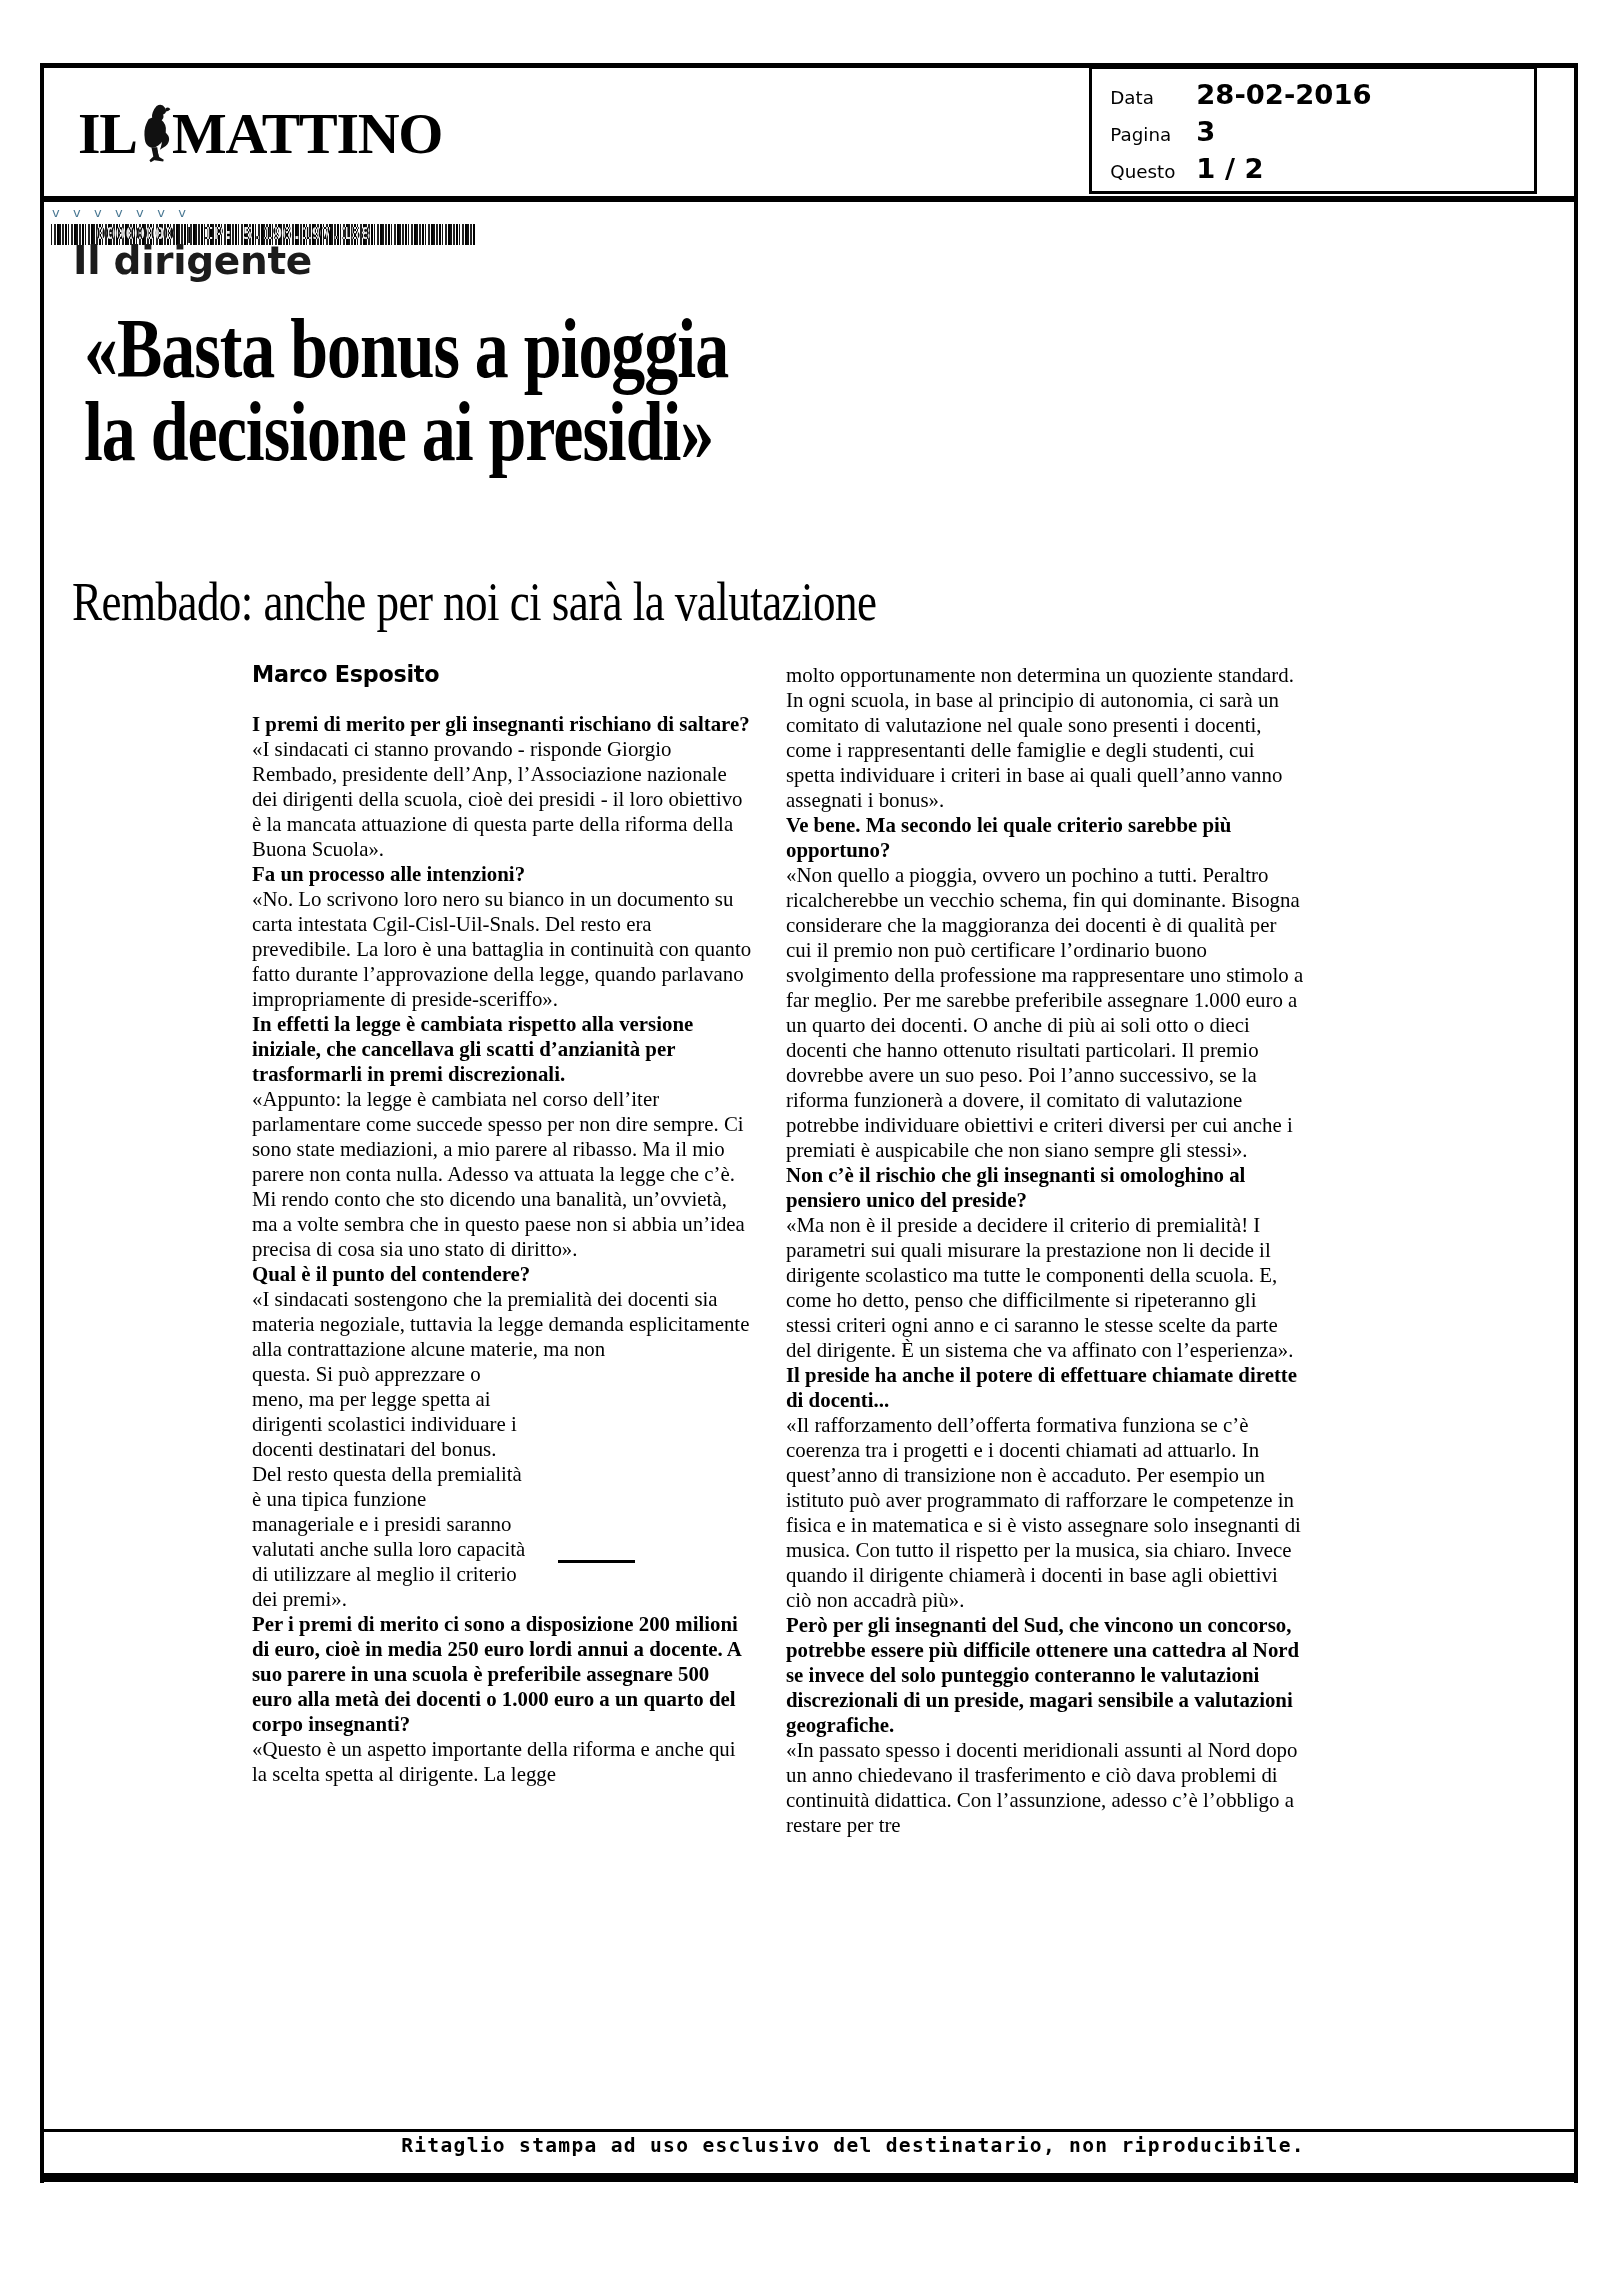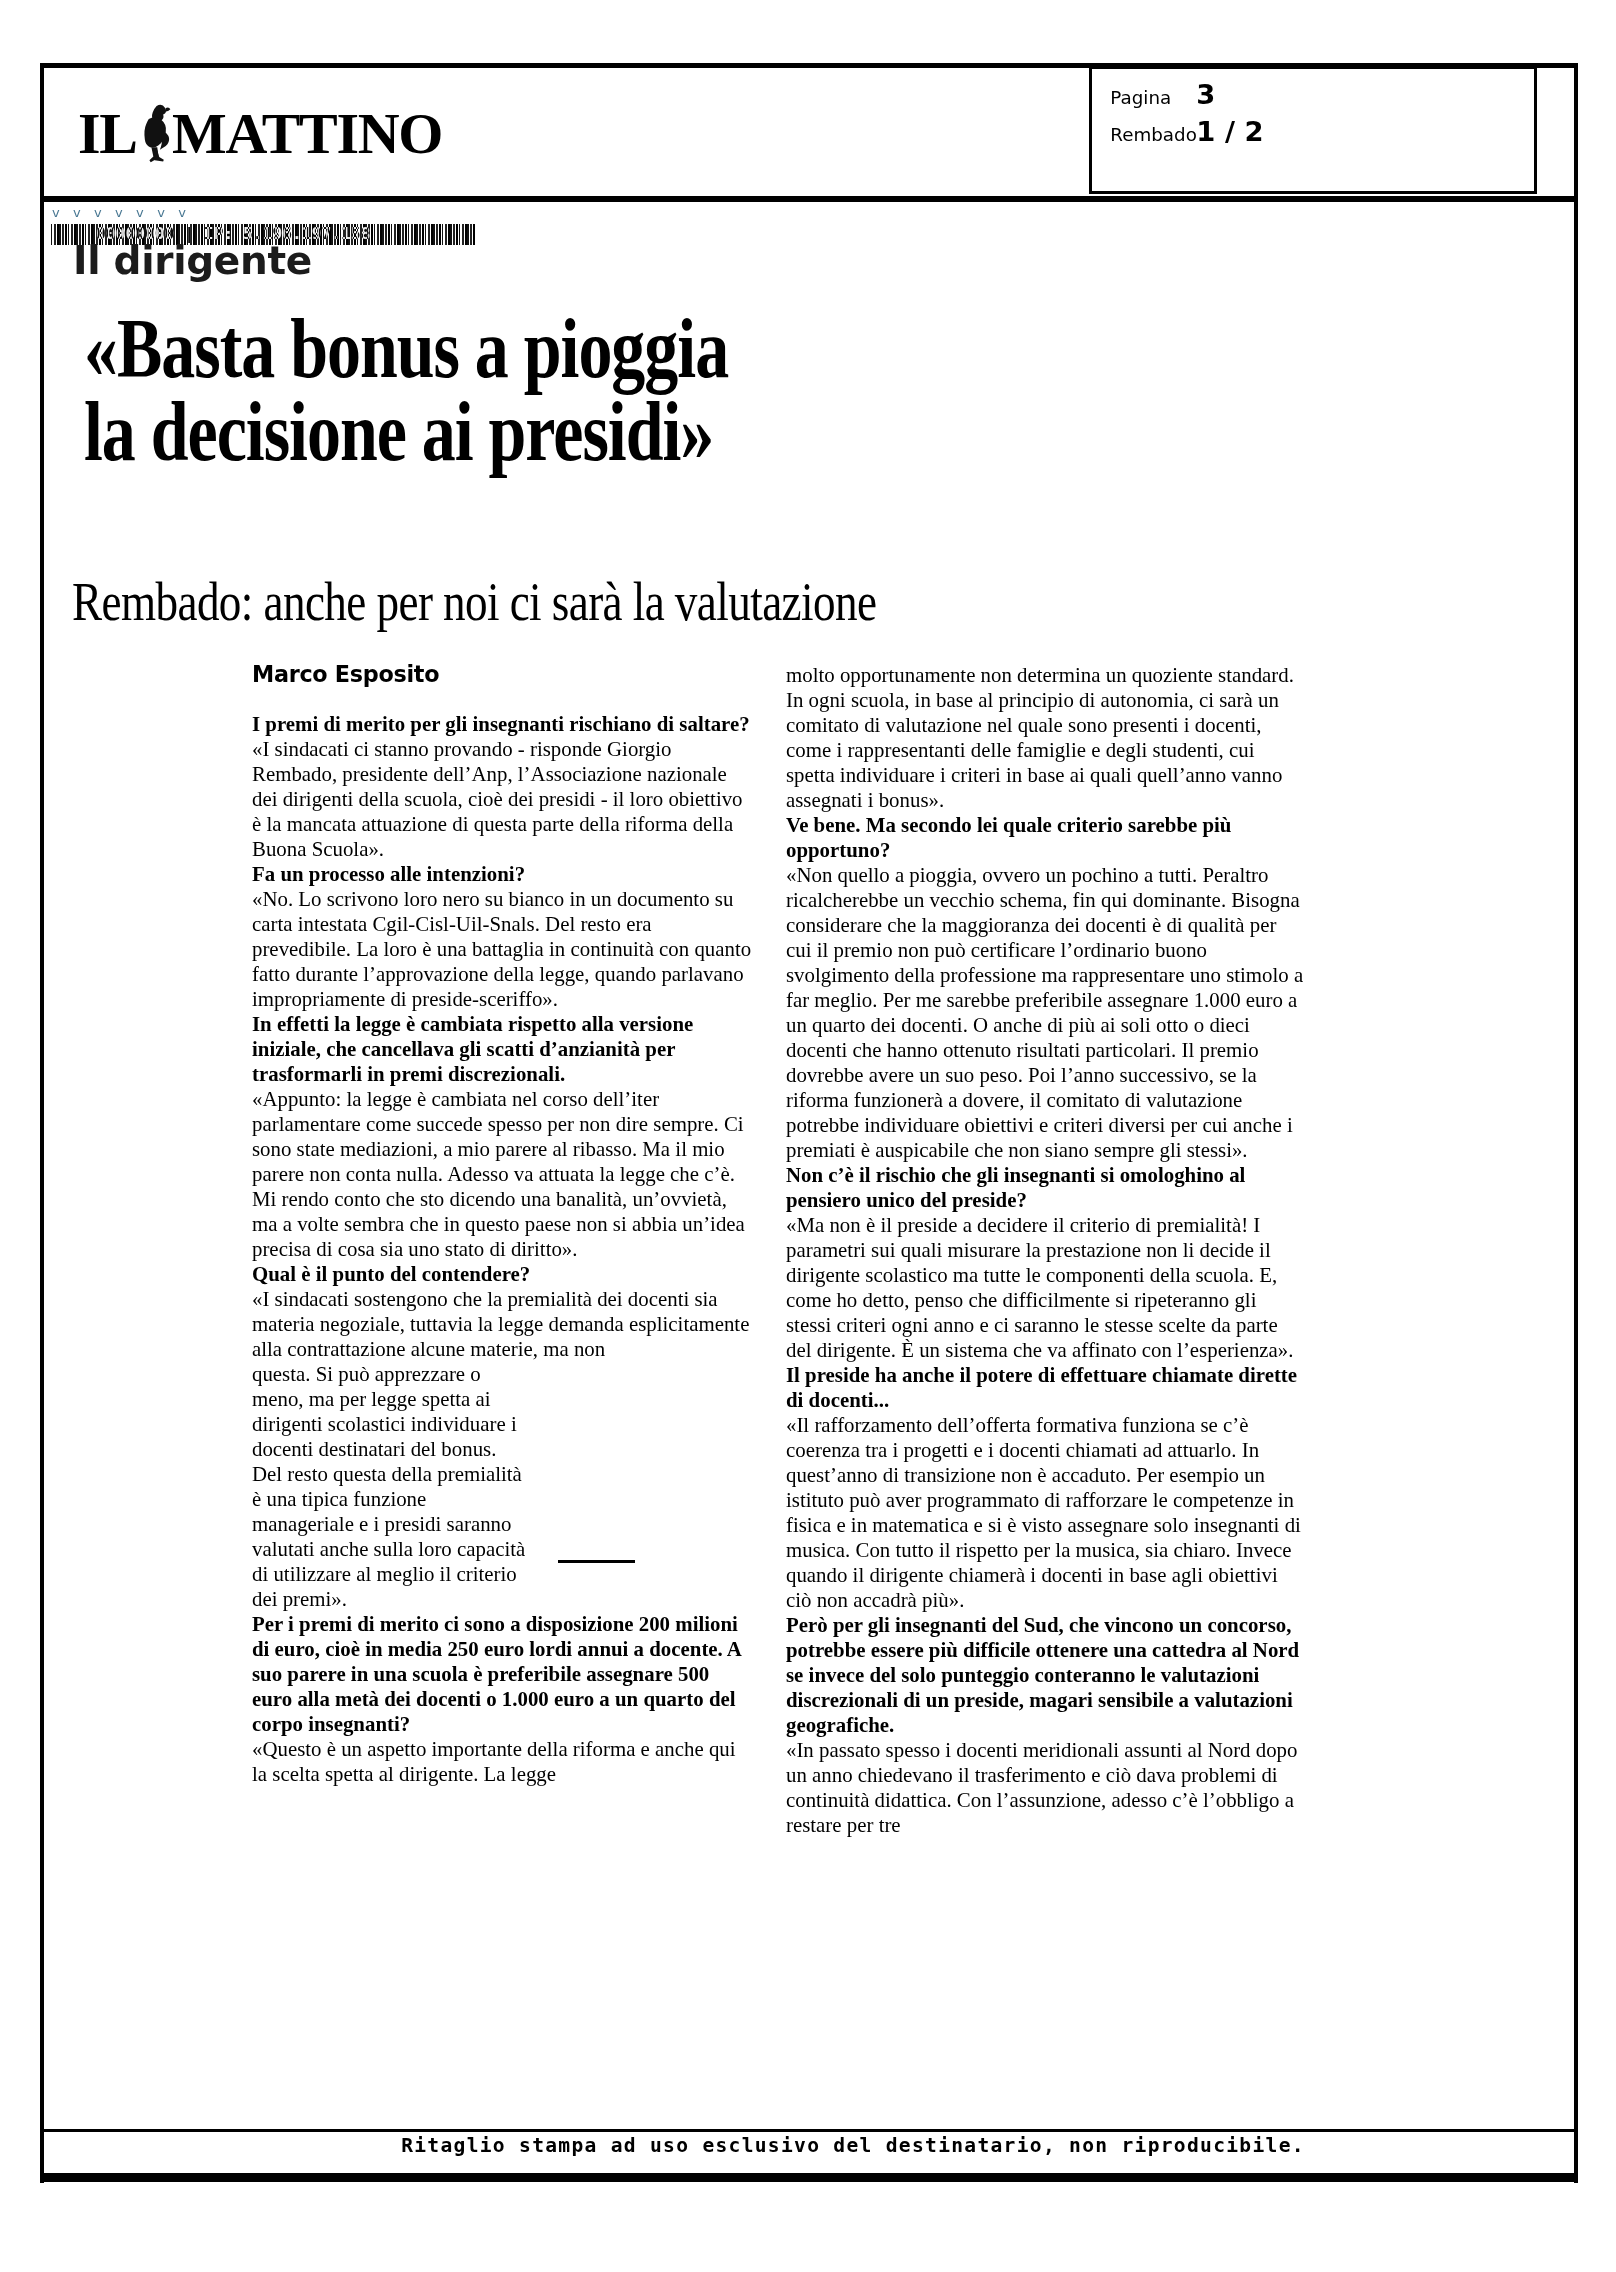--- a/index.html
+++ b/index.html
@@ -289,25 +289,29 @@
         <path d="M30 70 l4 14 l7 4 l-1 3 l-13 -2 l-3 -18 z"></path>
         <path d="M44 9 q5 -2 7 2 q-3 4 -8 3 z"></path>
       </g>
     </svg>
   </span>
   <span class="masthead-text">MATTINO</span>
 </div>
 
 <div class="meta-box">
   <div class="meta-row">
+    <span class="meta-label">Data</span>
+    <span class="meta-value">28-02-2016</span>
+  </div>
+  <div class="meta-row">
     <span class="meta-label">Pagina</span>
     <span class="meta-value">3</span>
   </div>
   <div class="meta-row">
-    <span class="meta-label">Rembado</span>
+    <span class="meta-label">Questo</span>
     <span class="meta-value">1 / 2</span>
   </div>
 </div>
 
 <div class="scribble-row">v v v v v v v</div>
 <div class="barcode-strip"></div>
 <div class="barcode-text">00000000 | IP: 5.196.197.158</div>
 
 <div class="kicker">Il dirigente</div>
 

